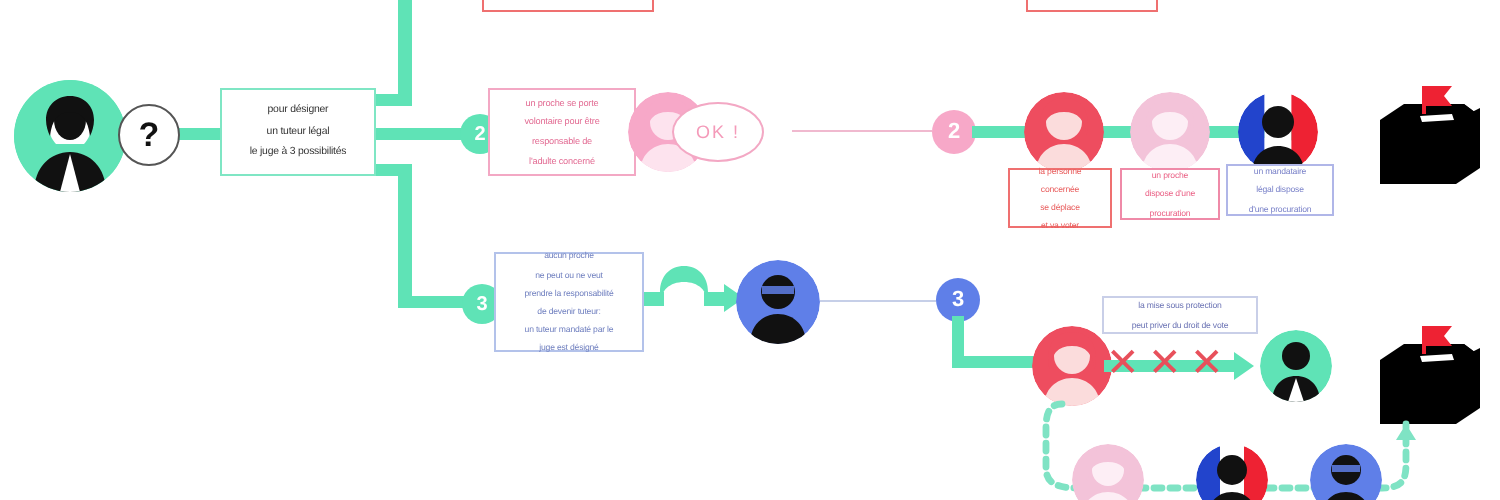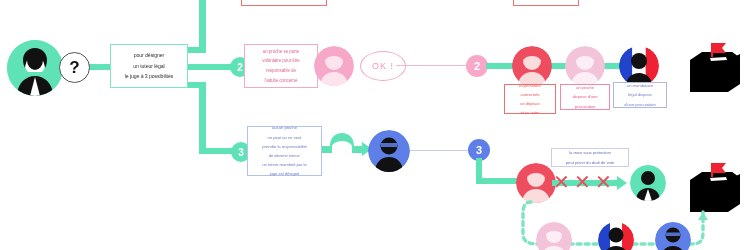--- a/index.html
+++ b/index.html
@@ -134,21 +134,21 @@
 
   <div class="avatar" style="left:314px;top:46px;width:40px;height:40px;">
     <svg width="40" height="40" viewBox="0 0 40 40">
       <circle cx="20" cy="20" r="20" fill="#f7a8c8"></circle>
       <circle cx="20" cy="15" r="9" fill="#fde3ee"></circle>
       <path d="M6 40c0-8 6-14 14-14s14 6 14 14z" fill="#fde3ee"></path>
       <path d="M20 3c-8 0-12 6-12 13 0 2 .3 4 .8 5.5C9.5 14 13 10 20 10s10.5 4 11.2 11.5c.5-1.5.8-3.5.8-5.5C32 9 28 3 20 3z" fill="#f7a8c8"></path>
     </svg>
   </div>
 
-  <div class="okbubble" style="left:360px;top:51px;width:44px;height:28px;font-size:9px;">OK !</div>
+  <div class="okbubble" style="left:336px;top:51px;width:44px;height:28px;font-size:9px;">OK !</div>
   <div class="line-pink" style="left:396px;top:65px;width:70px;height:1px;background:#f0b9cf;"></div>
 
   <div class="badge badge-pink" style="left:466px;top:55px;width:22px;height:22px;font-size:11px;">2</div>
 
   <div class="line-mint" style="left:486px;top:63px;width:160px;height:6px;"></div>
 
   <div class="abs" style="left:640px;top:58px;">
     <svg width="14" height="16" viewBox="0 0 14 16">
         <path d="M0 0l12 8-12 8z" fill="#5fe3b6"></path>
       </svg>

